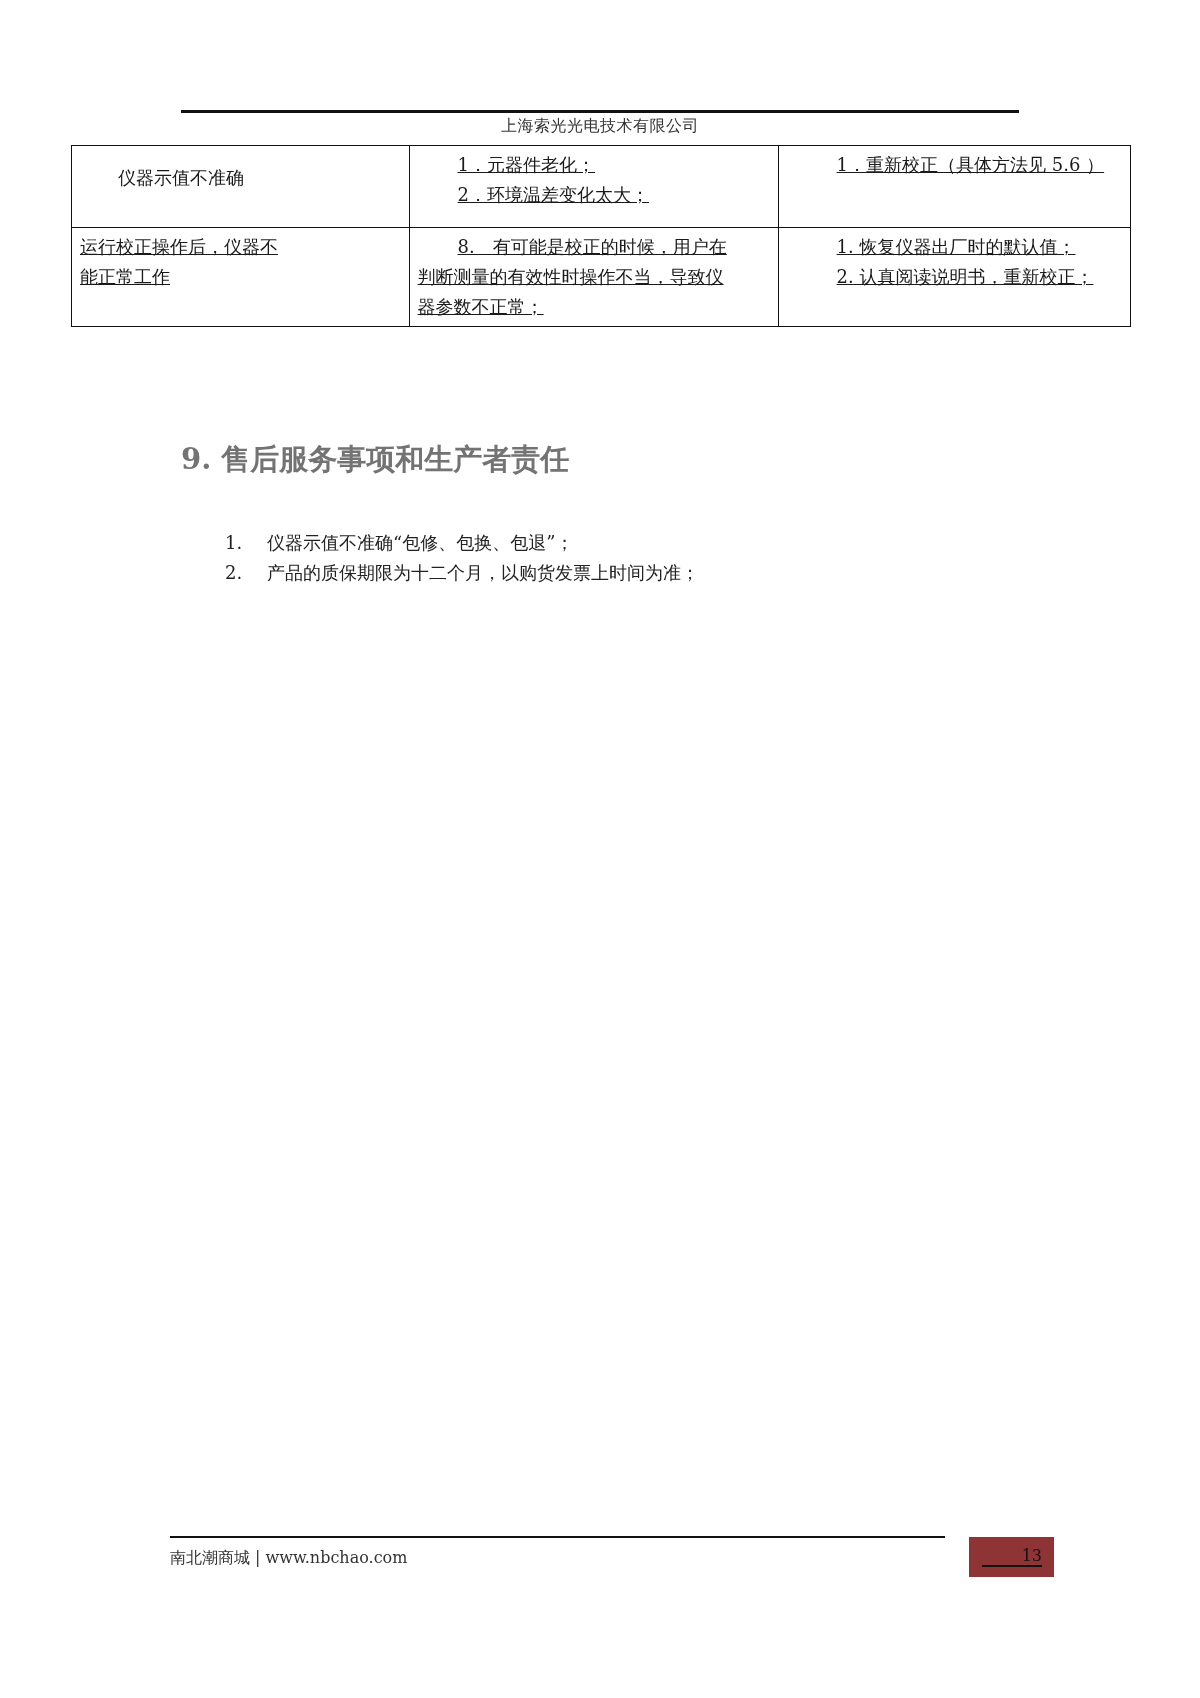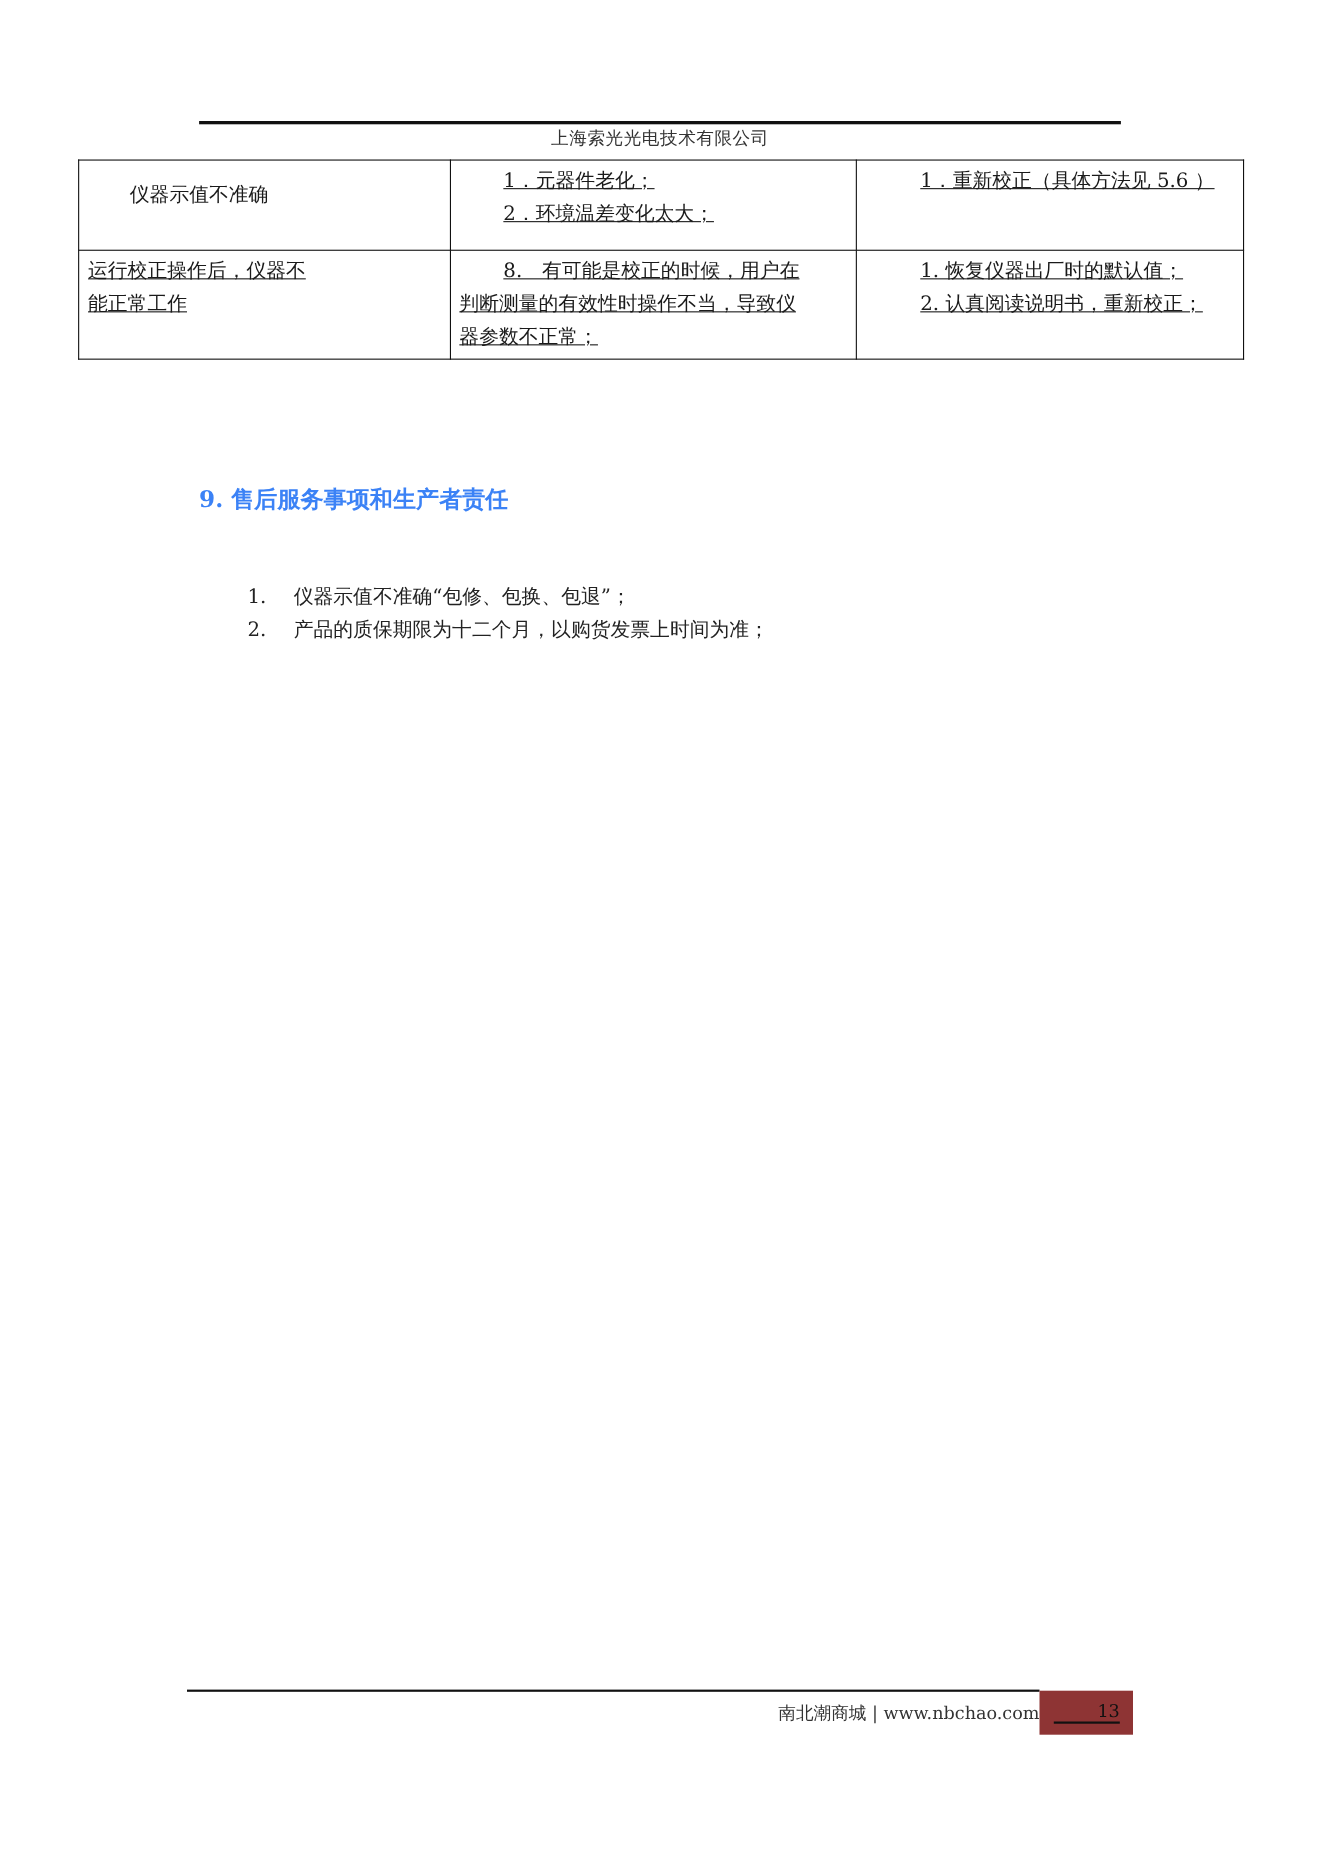--- a/index.html
+++ b/index.html
@@ -57,23 +57,23 @@
     .cell-centered { padding-left: 46px !important; padding-top: 17px !important; }
     .item { display: block; }
     .indent-item { padding-left: 40px; }
     .indent-item-3 { padding-left: 50px; }
     .p2 { padding-top: 4px !important; text-decoration: underline; }
 
     .section-title {
       position: absolute;
       left: 181px;
       top: 440px;
-      font-size: 21px;
+      font-size: 29px;
       font-weight: bold;
-      color: #3b82f6;
+      color: #737373;
     }
     .service-list {
       position: absolute;
       left: 225px;
       top: 528px;
       font-size: 18px;
       line-height: 30px;
       color: #222;
     }
     .service-item { display: flex; }
@@ -85,27 +85,27 @@
       top: 1536px;
       width: 775px;
       height: 2px;
       background: #111;
     }
     .footer-text {
       position: absolute;
       left: 170px;
       top: 1548px;
       width: 775px;
-      text-align: right;
+      text-align: left;
       font-size: 16px;
       color: #333;
     }
     .page-badge {
       position: absolute;
-      left: 945px;
+      left: 969px;
       top: 1537px;
       width: 85px;
       height: 40px;
       background: #8e3434;
     }
     .page-num {
       position: absolute;
       right: 12px;
       top: 10px;
       font-size: 16px;

